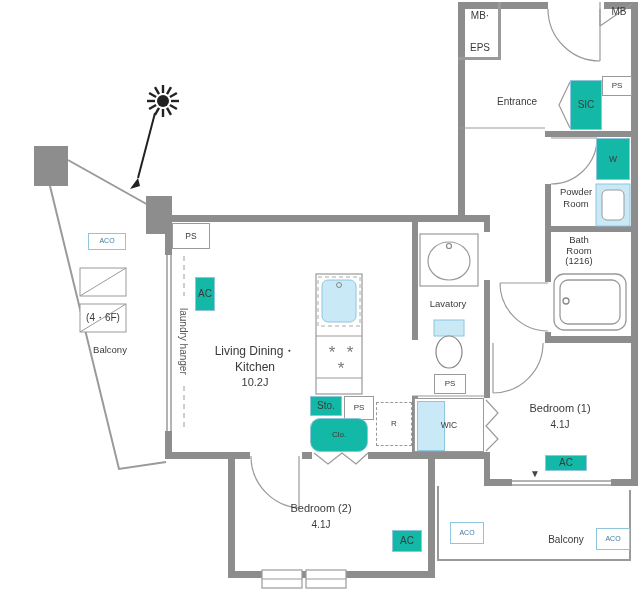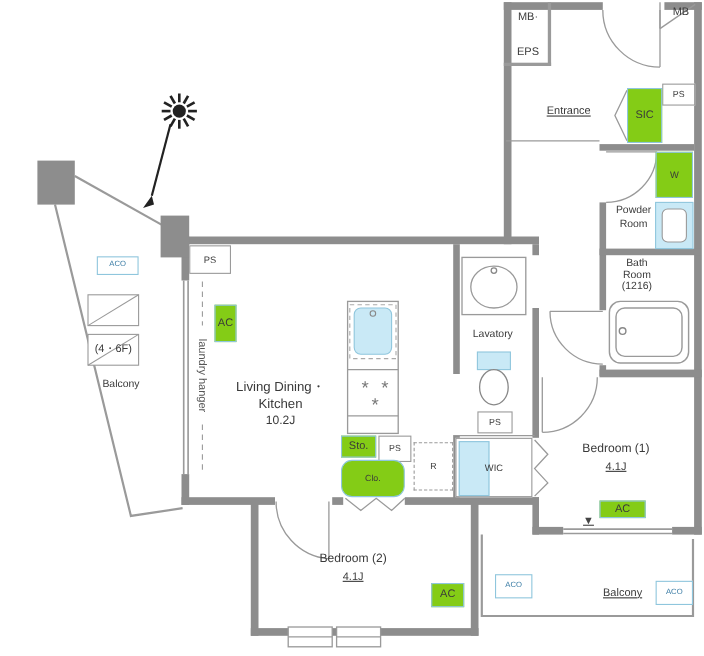--- a/index.html
+++ b/index.html
@@ -5,27 +5,27 @@
   html,body{margin:0;padding:0;background:#ffffff;}
   #plan{
     position:relative;width:640px;height:596px;background:#ffffff;overflow:hidden;
     font-family:"Liberation Sans",sans-serif;color:#3a3a3a;
   }
   #structure{position:absolute;left:0;top:0;}
   .lbl{
     position:absolute;display:flex;flex-direction:column;align-items:center;justify-content:center;
     text-align:center;color:#3a3a3a;box-sizing:border-box;line-height:1.25;
   }
-  .blue{background:#84cc16;border:1px solid #8fc6dd;}
+  .blue{background:#14b8a6;border:1px solid #8fc6dd;}
   .outline{background:#ffffff;border:1px solid #9a9a9a;}
   .aco{background:#ffffff;border:1px solid #8fc6dd;color:#3a7ca5;}
   .dashedbox{background:#ffffff;border:1px dashed #9a9a9a;}
   .vert{writing-mode:vertical-rl;}
   .f7{font-size:7px;} .f75{font-size:10px;} .f8{font-size:8px;} .f85{font-size:8.5px;}
-  .f95{font-size:9.5px;} .f10{font-size:10px;text-decoration:underline;} .f11{font-size:11px;} .f12{font-size:12px;}
+  .f95{font-size:9.5px;} .f10{font-size:10px;} .f11{font-size:11px;} .f12{font-size:12px;}
 </style>
 </head>
 <body>
 
 <div id="plan">
 
   <svg id="structure" width="640" height="596" viewBox="0 0 640 596">
 
     <g stroke="#9a9a9a" stroke-width="2" fill="none">
       <path d="M 68 160 L 150 206"></path>

